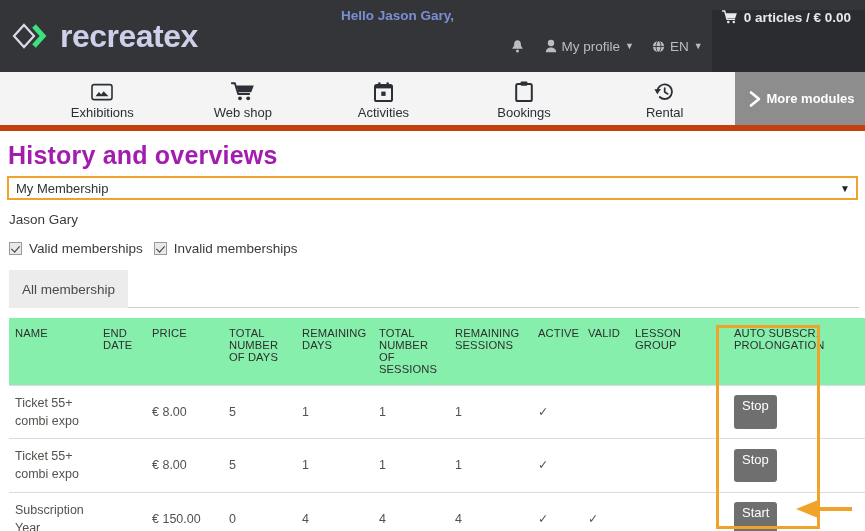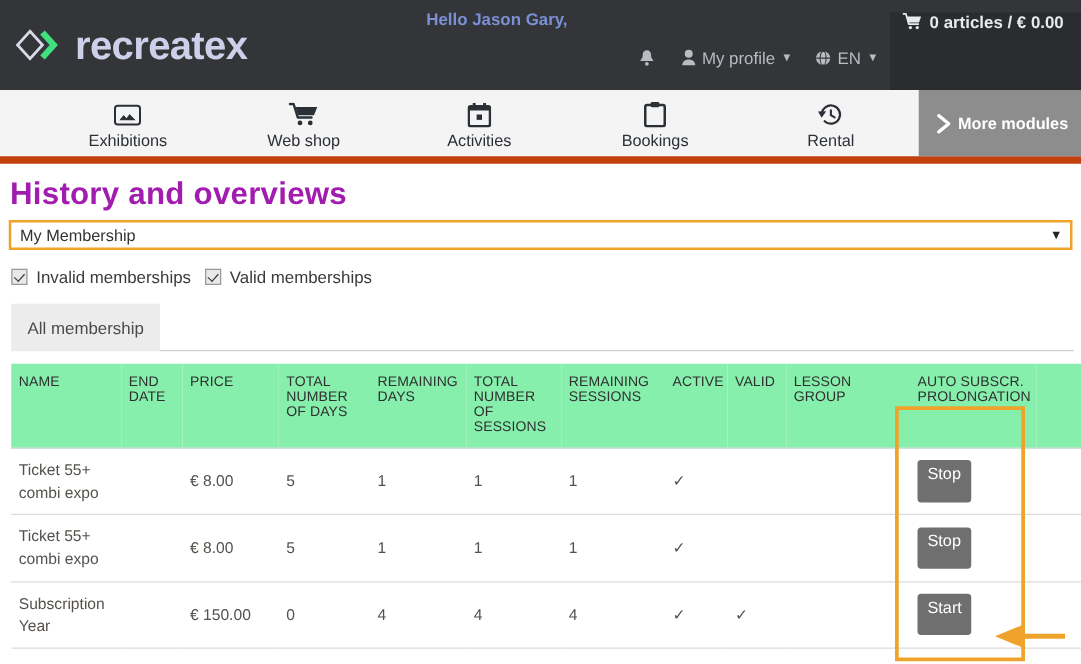--- a/index.html
+++ b/index.html
@@ -296,29 +296,30 @@
 
     <div class="page-title">History and overviews</div>
 
     <div class="select-row">
       <div class="fake-select">
         <span>My Membership</span>
         <span class="sel-caret">▼</span>
       </div>
     </div>
 
+    <div class="username">Jason Gary</div>
 
     <div class="checks">
       <label class="chk">
         <span class="chkbox"></span>
-        <span>Invalid memberships</span>
+        <span>Valid memberships</span>
       </label>
       <label class="chk">
         <span class="chkbox"></span>
-        <span>Valid memberships</span>
+        <span>Invalid memberships</span>
       </label>
     </div>
 
     <div class="tabs">
       <div class="tab">All membership</div>
       <div class="tabs-fill"></div>
     </div>
 
     <div class="tbl-wrap">
       <table class="grid">

